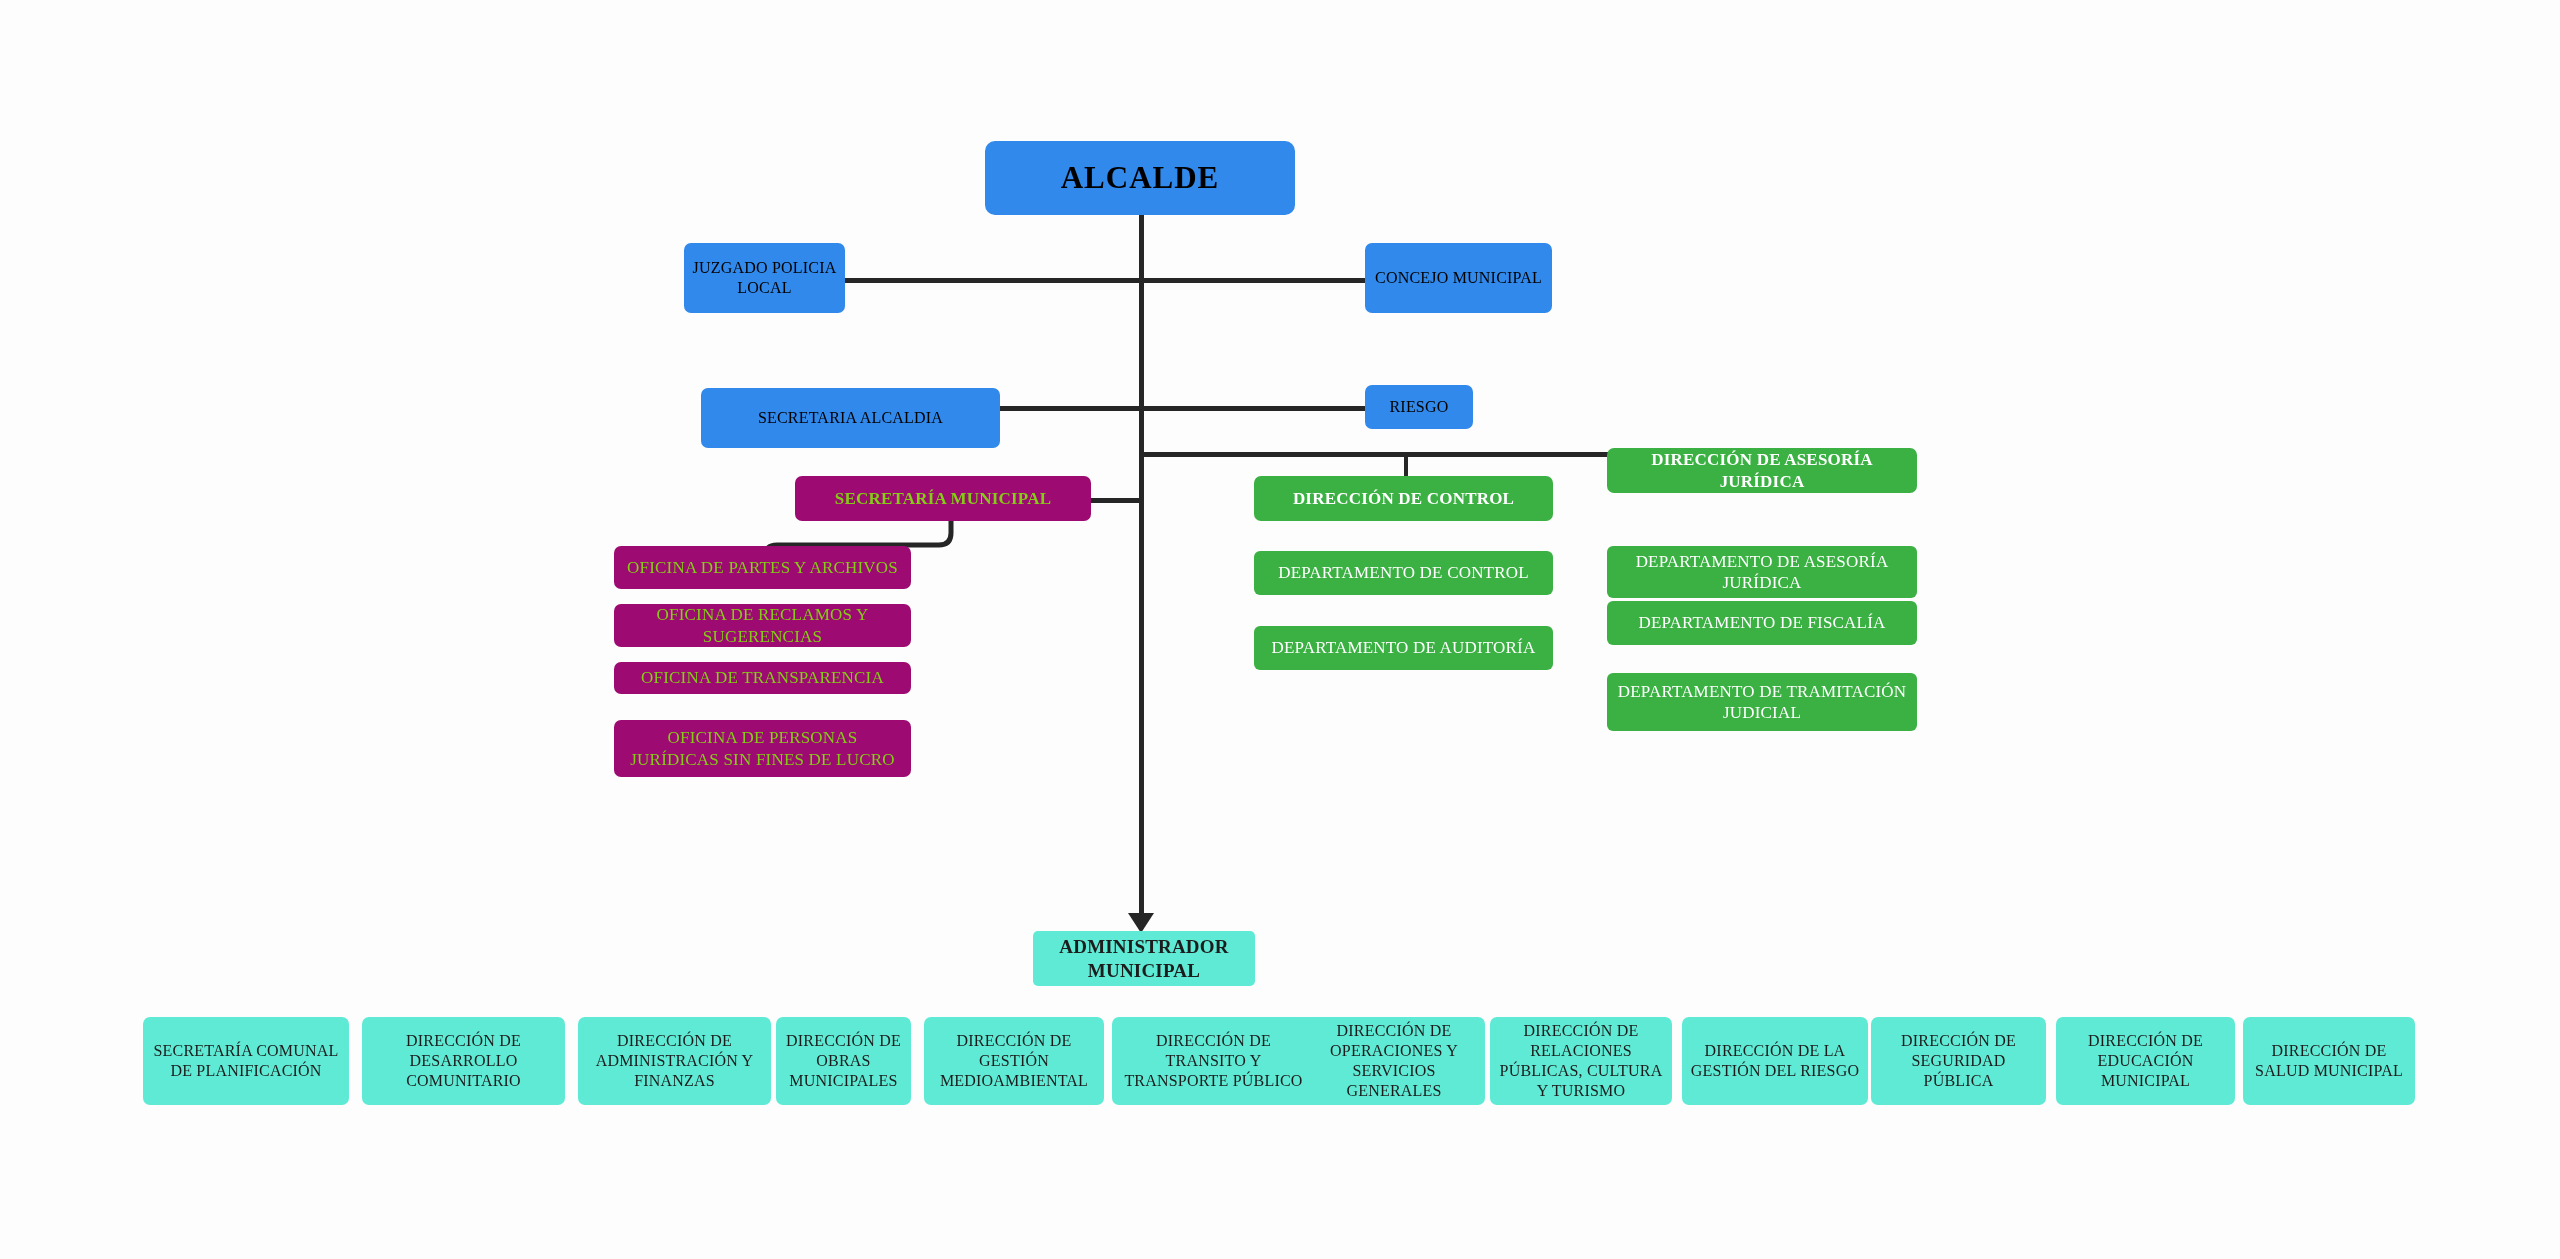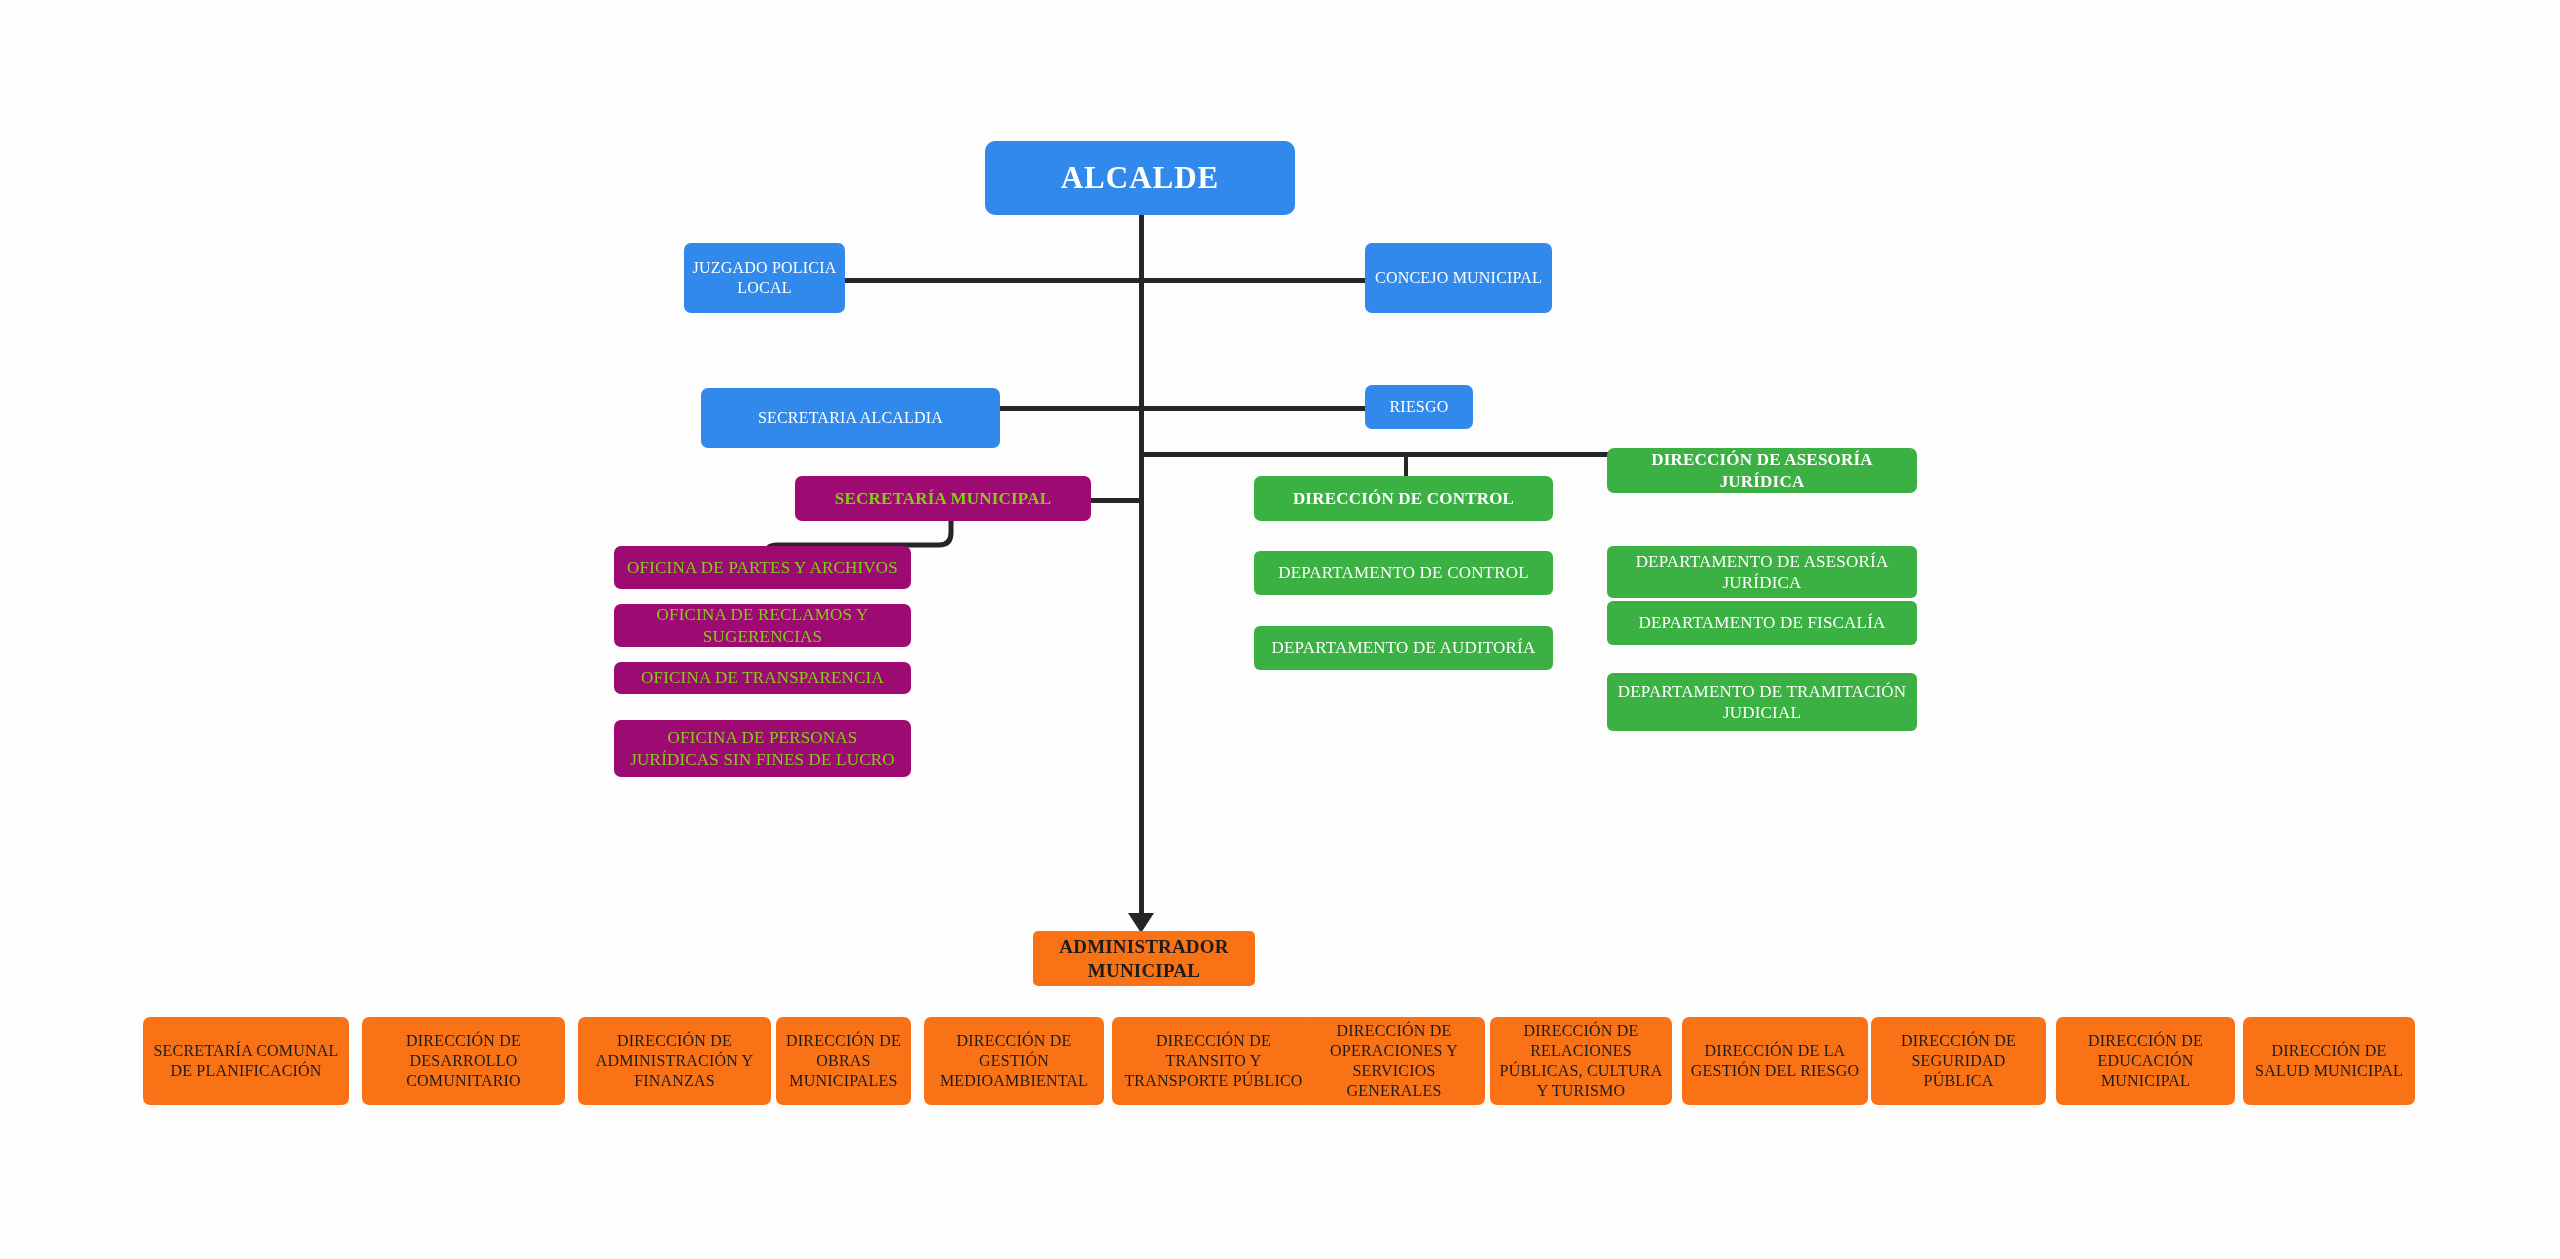--- a/index.html
+++ b/index.html
@@ -45,24 +45,24 @@
     box-sizing: border-box;
     display: flex;
     align-items: center;
     justify-content: center;
     text-align: center;
     border-radius: 7px;
     padding: 4px 8px;
     line-height: 1.25;
     letter-spacing: 0.2px;
   }
-  .node.blue   { background: #3089eb; color: #ffffff; }
+  .node.blue   { background: #3089eb; color: #000000; }
   .node.purple { background: #9c0a72; color: #84cc16; }
   .node.green  { background: #3bb143; color: #ffffff; }
-  .node.orange { background: #f97316; color: #1c1c1c; }
+  .node.orange { background: #5eead4; color: #1c1c1c; }
 
   .node.root {
     border-radius: 10px;
     font-size: 31px;
     font-weight: bold;
     letter-spacing: 1px;
   }
   .node.lvl-blue   { font-size: 16px; }
   .node.head       { font-weight: bold; font-size: 17px; }
   .node.sub        { font-size: 17px; }

